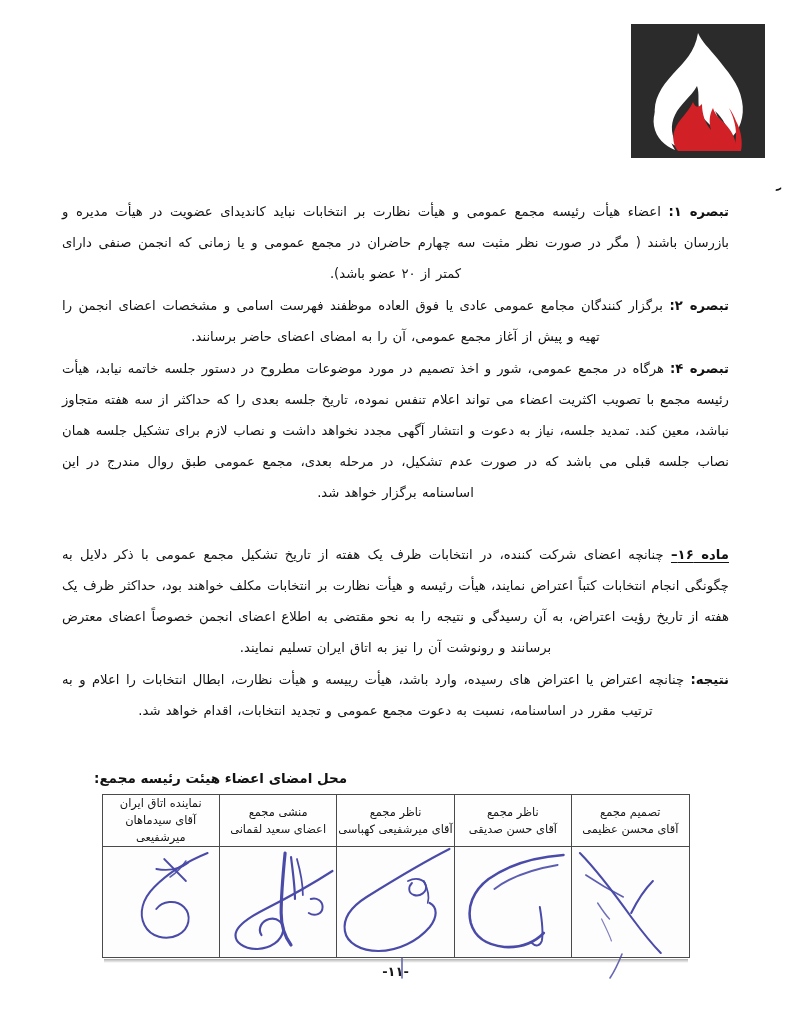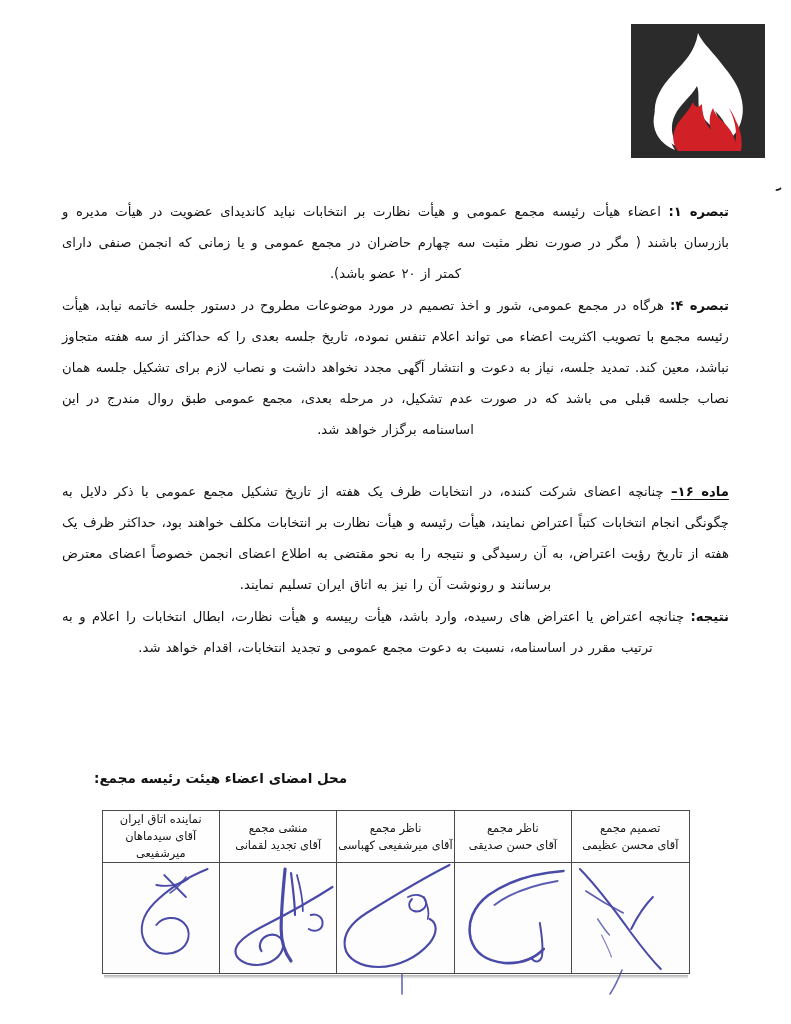--- a/index.html
+++ b/index.html
@@ -97,21 +97,21 @@
     top: 770px;
     right: 62px;
     left: 62px;
   }
   .sig-title {
     direction: rtl;
     text-align: left;
     font-size: 13.5px;
     font-weight: bold;
     padding-left: 32px;
-    margin-bottom: 24px;
+    margin-bottom: 8px;
     letter-spacing: 0px;
   }
 
   .sig-table-wrap {
     position: relative;
     margin: 0 auto;
     width: 588px;
   }
   table.sig-table {
     border-collapse: collapse;
@@ -210,20 +210,21 @@
       <svg viewBox="0 0 172 46" width="172" height="46">
         <text x="168" y="32" text-anchor="end" font-family="'DejaVu Sans','Liberation Serif',serif" font-size="19" font-style="italic" fill="#111111">انجمن صنعت مواد نسوز</text>
       </svg>
     </div>
   </div>
 
   <div class="content">
 
     <p class="para"><span class="lbl">تبصره ۱:</span><span> اعضاء هیأت رئیسه مجمع عمومی و هیأت نظارت بر انتخابات نباید کاندیدای عضویت در هیأت مدیره و بازرسان باشند ( مگر در صورت نظر مثبت سه چهارم حاضران در مجمع عمومی و یا زمانی که انجمن صنفی دارای کمتر از ۲۰ عضو باشد).</span></p>
 
+    <p class="para"><span class="lbl">تبصره ۲:</span><span> برگزار کنندگان مجامع عمومی  عادی یا فوق العاده موظفند فهرست اسامی و مشخصات اعضای انجمن را تهیه و پیش از آغاز مجمع عمومی، آن را به امضای اعضای حاضر برسانند.</span></p>
 
 
     <p class="para"><span class="lbl">تبصره ۴:</span><span> هرگاه در مجمع عمومی، شور و اخذ تصمیم در مورد موضوعات مطروح در دستور جلسه خاتمه نیابد، هیأت رئیسه مجمع با تصویب اکثریت اعضاء می تواند اعلام تنفس نموده، تاریخ جلسه بعدی را که حداکثر از سه هفته متجاوز نباشد، معین کند. تمدید جلسه، نیاز به دعوت و انتشار آگهی مجدد نخواهد داشت و نصاب لازم برای تشکیل جلسه همان نصاب جلسه قبلی می باشد که در صورت عدم تشکیل، در مرحله بعدی، مجمع عمومی طبق روال مندرج در این اساسنامه برگزار خواهد شد.</span></p>
 
     <div class="gap-big"></div>
 
     <p class="para"><span class="lbl-underline">ماده ۱۶–</span><span> چنانچه اعضای شرکت کننده، در انتخابات ظرف یک هفته از تاریخ تشکیل مجمع عمومی با ذکر دلایل به چگونگی انجام انتخابات کتباً اعتراض نمایند، هیأت رئیسه و هیأت نظارت بر انتخابات مکلف خواهند بود، حداکثر ظرف یک هفته از تاریخ رؤیت اعتراض، به آن رسیدگی و نتیجه را به نحو مقتضی به اطلاع اعضای انجمن خصوصاً اعضای معترض برسانند و رونوشت آن را نیز به اتاق ایران تسلیم نمایند.</span></p>
 
     <p class="para"><span class="lbl">نتیجه:</span><span> چنانچه اعتراض یا اعتراض های رسیده، وارد باشد، هیأت رییسه و هیأت نظارت، ابطال انتخابات را اعلام و به ترتیب مقرر در اساسنامه، نسبت به دعوت مجمع عمومی و تجدید انتخابات، اقدام خواهد شد.</span></p>
 
@@ -244,21 +245,21 @@
             <th>
               <span class="role">ناظر مجمع</span>
               <span class="person">آقای حسن صدیقی</span>
             </th>
             <th>
               <span class="role">ناظر مجمع</span>
               <span class="person">آقای میرشفیعی کهباسی</span>
             </th>
             <th>
               <span class="role">منشی مجمع</span>
-              <span class="person">آقای تجدید لقمانی</span>
+              <span class="person">اعضای سعید لقمانی</span>
             </th>
             <th>
               <span class="role">نماینده اتاق ایران</span>
               <span class="person">آقای سیدماهان میرشفیعی</span>
             </th>
           </tr>
         </thead>
         <tbody>
           <tr>
             <td class="sig-cell">
@@ -323,14 +324,15 @@
         <g fill="none" stroke="#4a4ba8" stroke-linecap="round" stroke-width="1.6" opacity=".85">
           <path d="M520 160 C516 170 512 178 508 184"></path>
           <path d="M300 164 C300 172 300 178 300 184"></path>
         </g>
       </svg>
 
       <div class="scan-shadow"></div>
     </div>
   </div>
 
+  <div class="page-number">-۱۱-</div>
 
 </div>
 
 </body></html>

